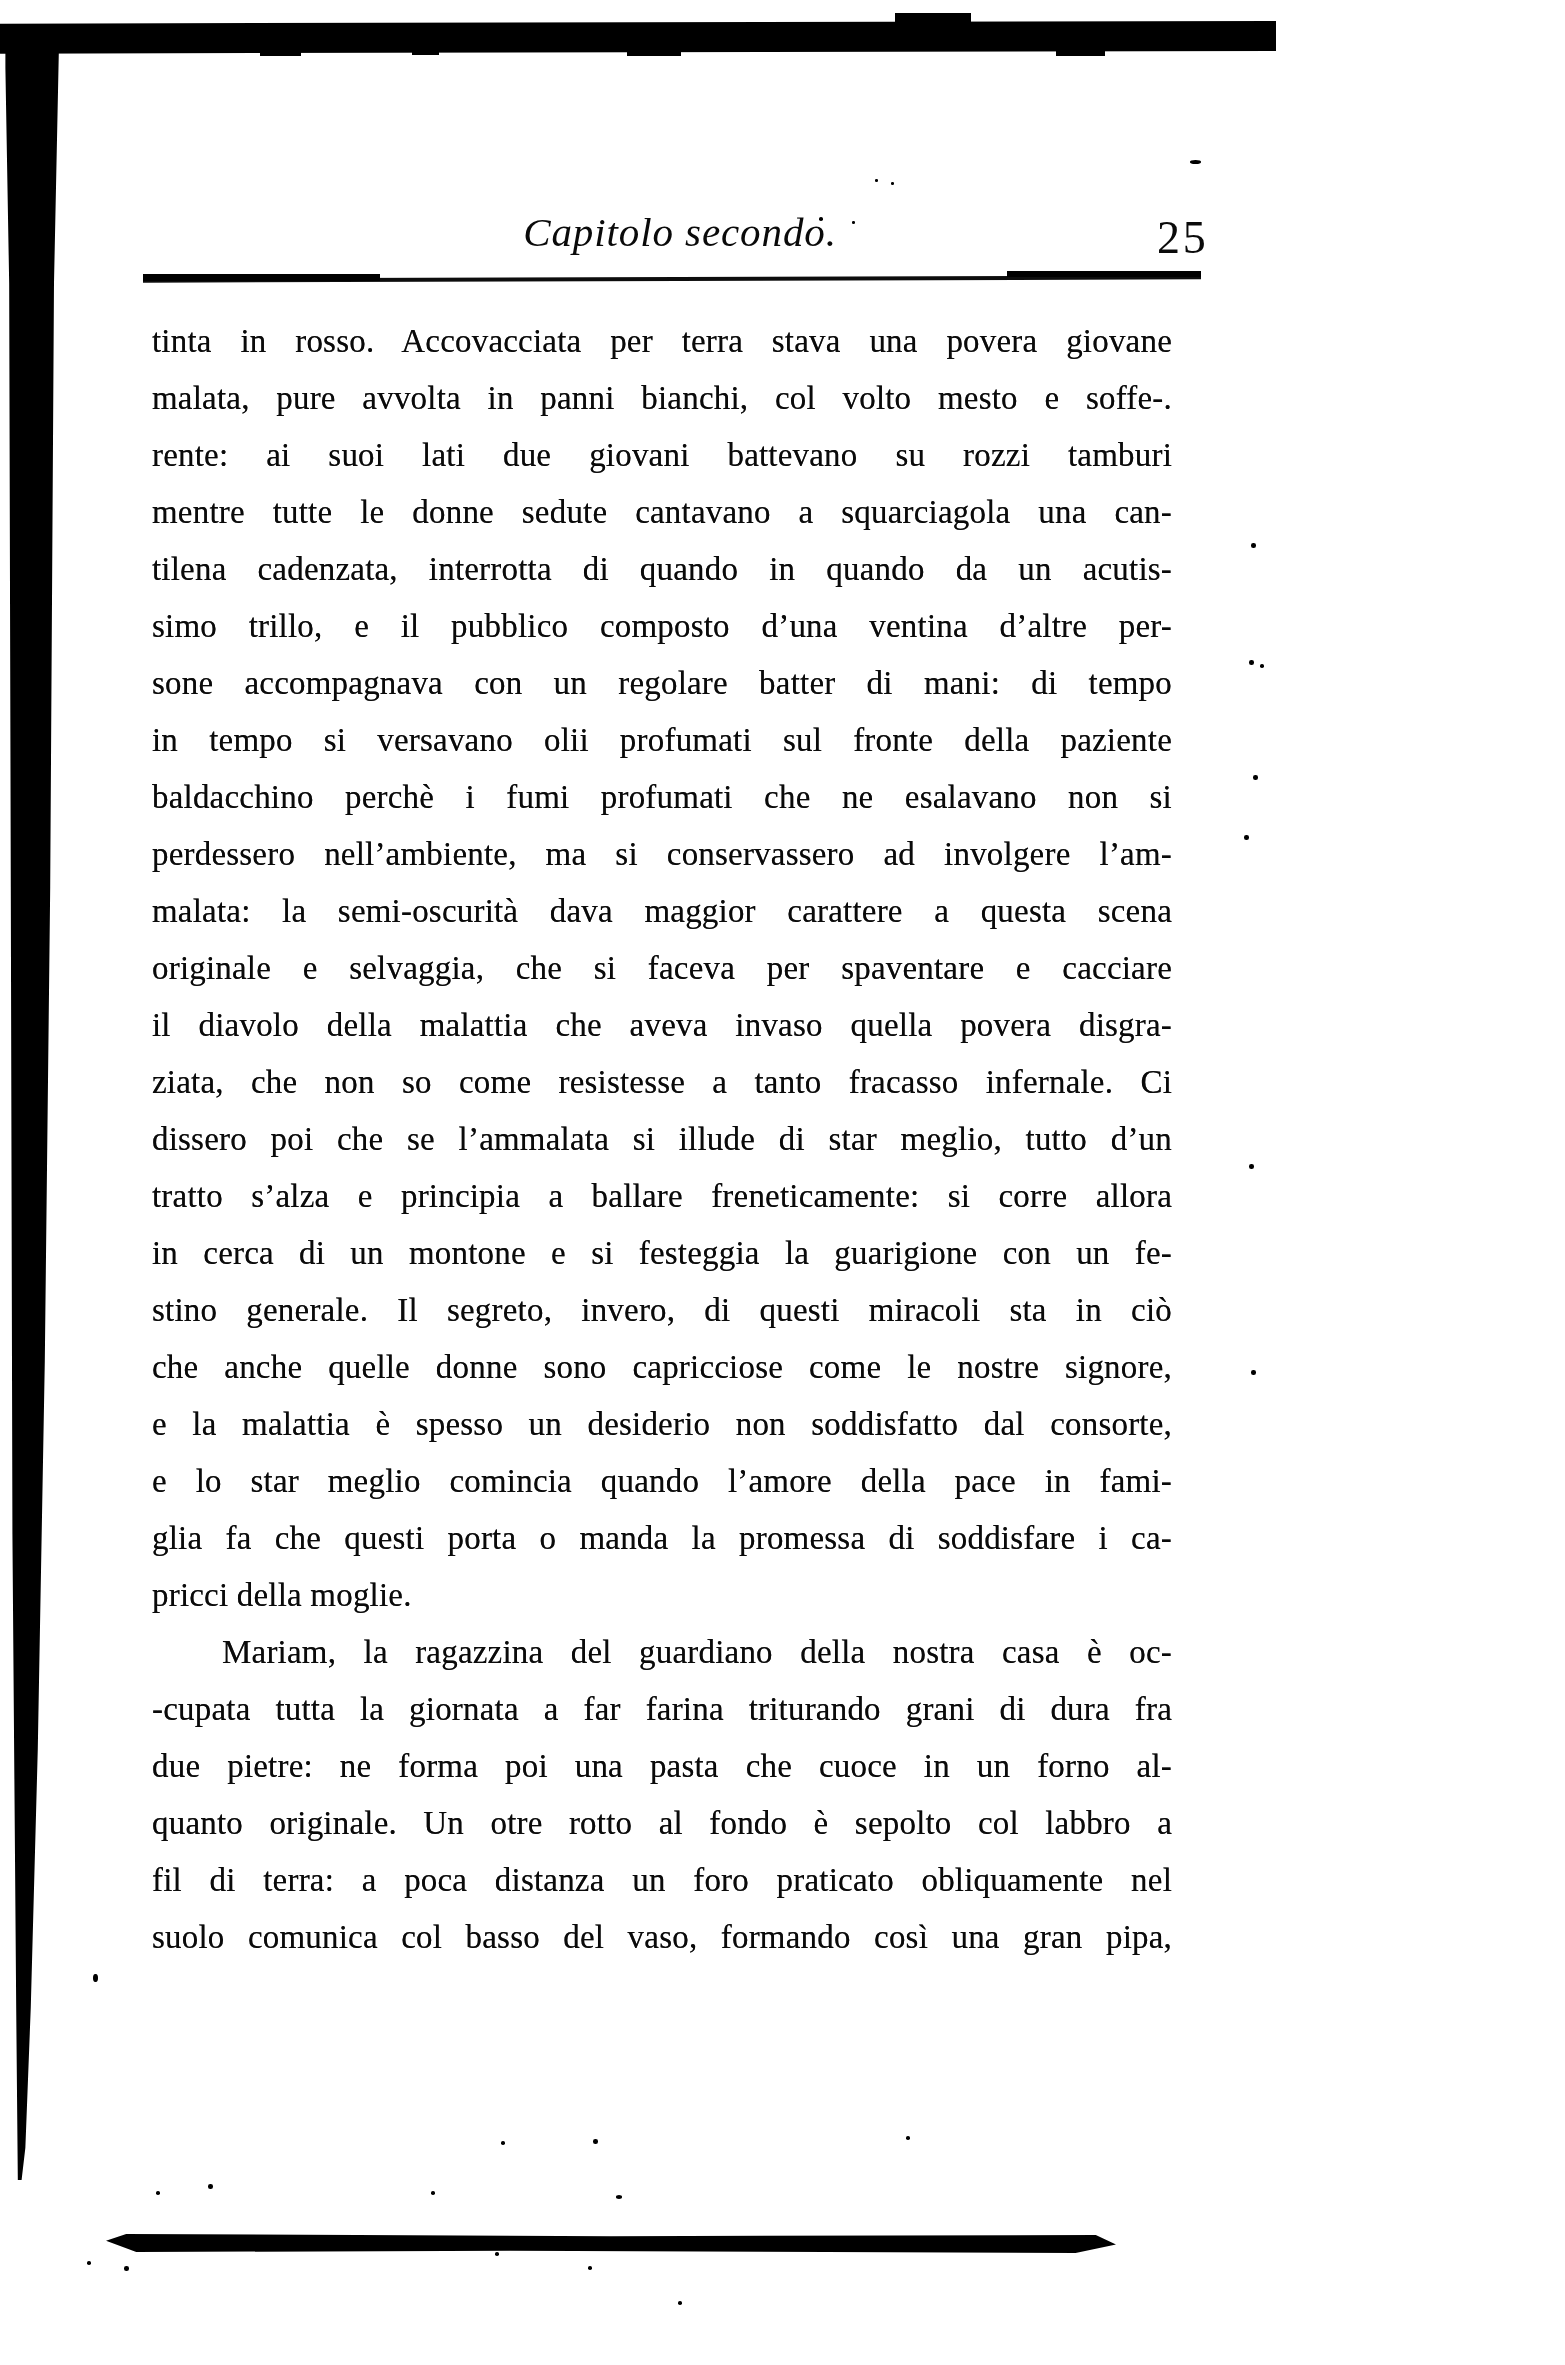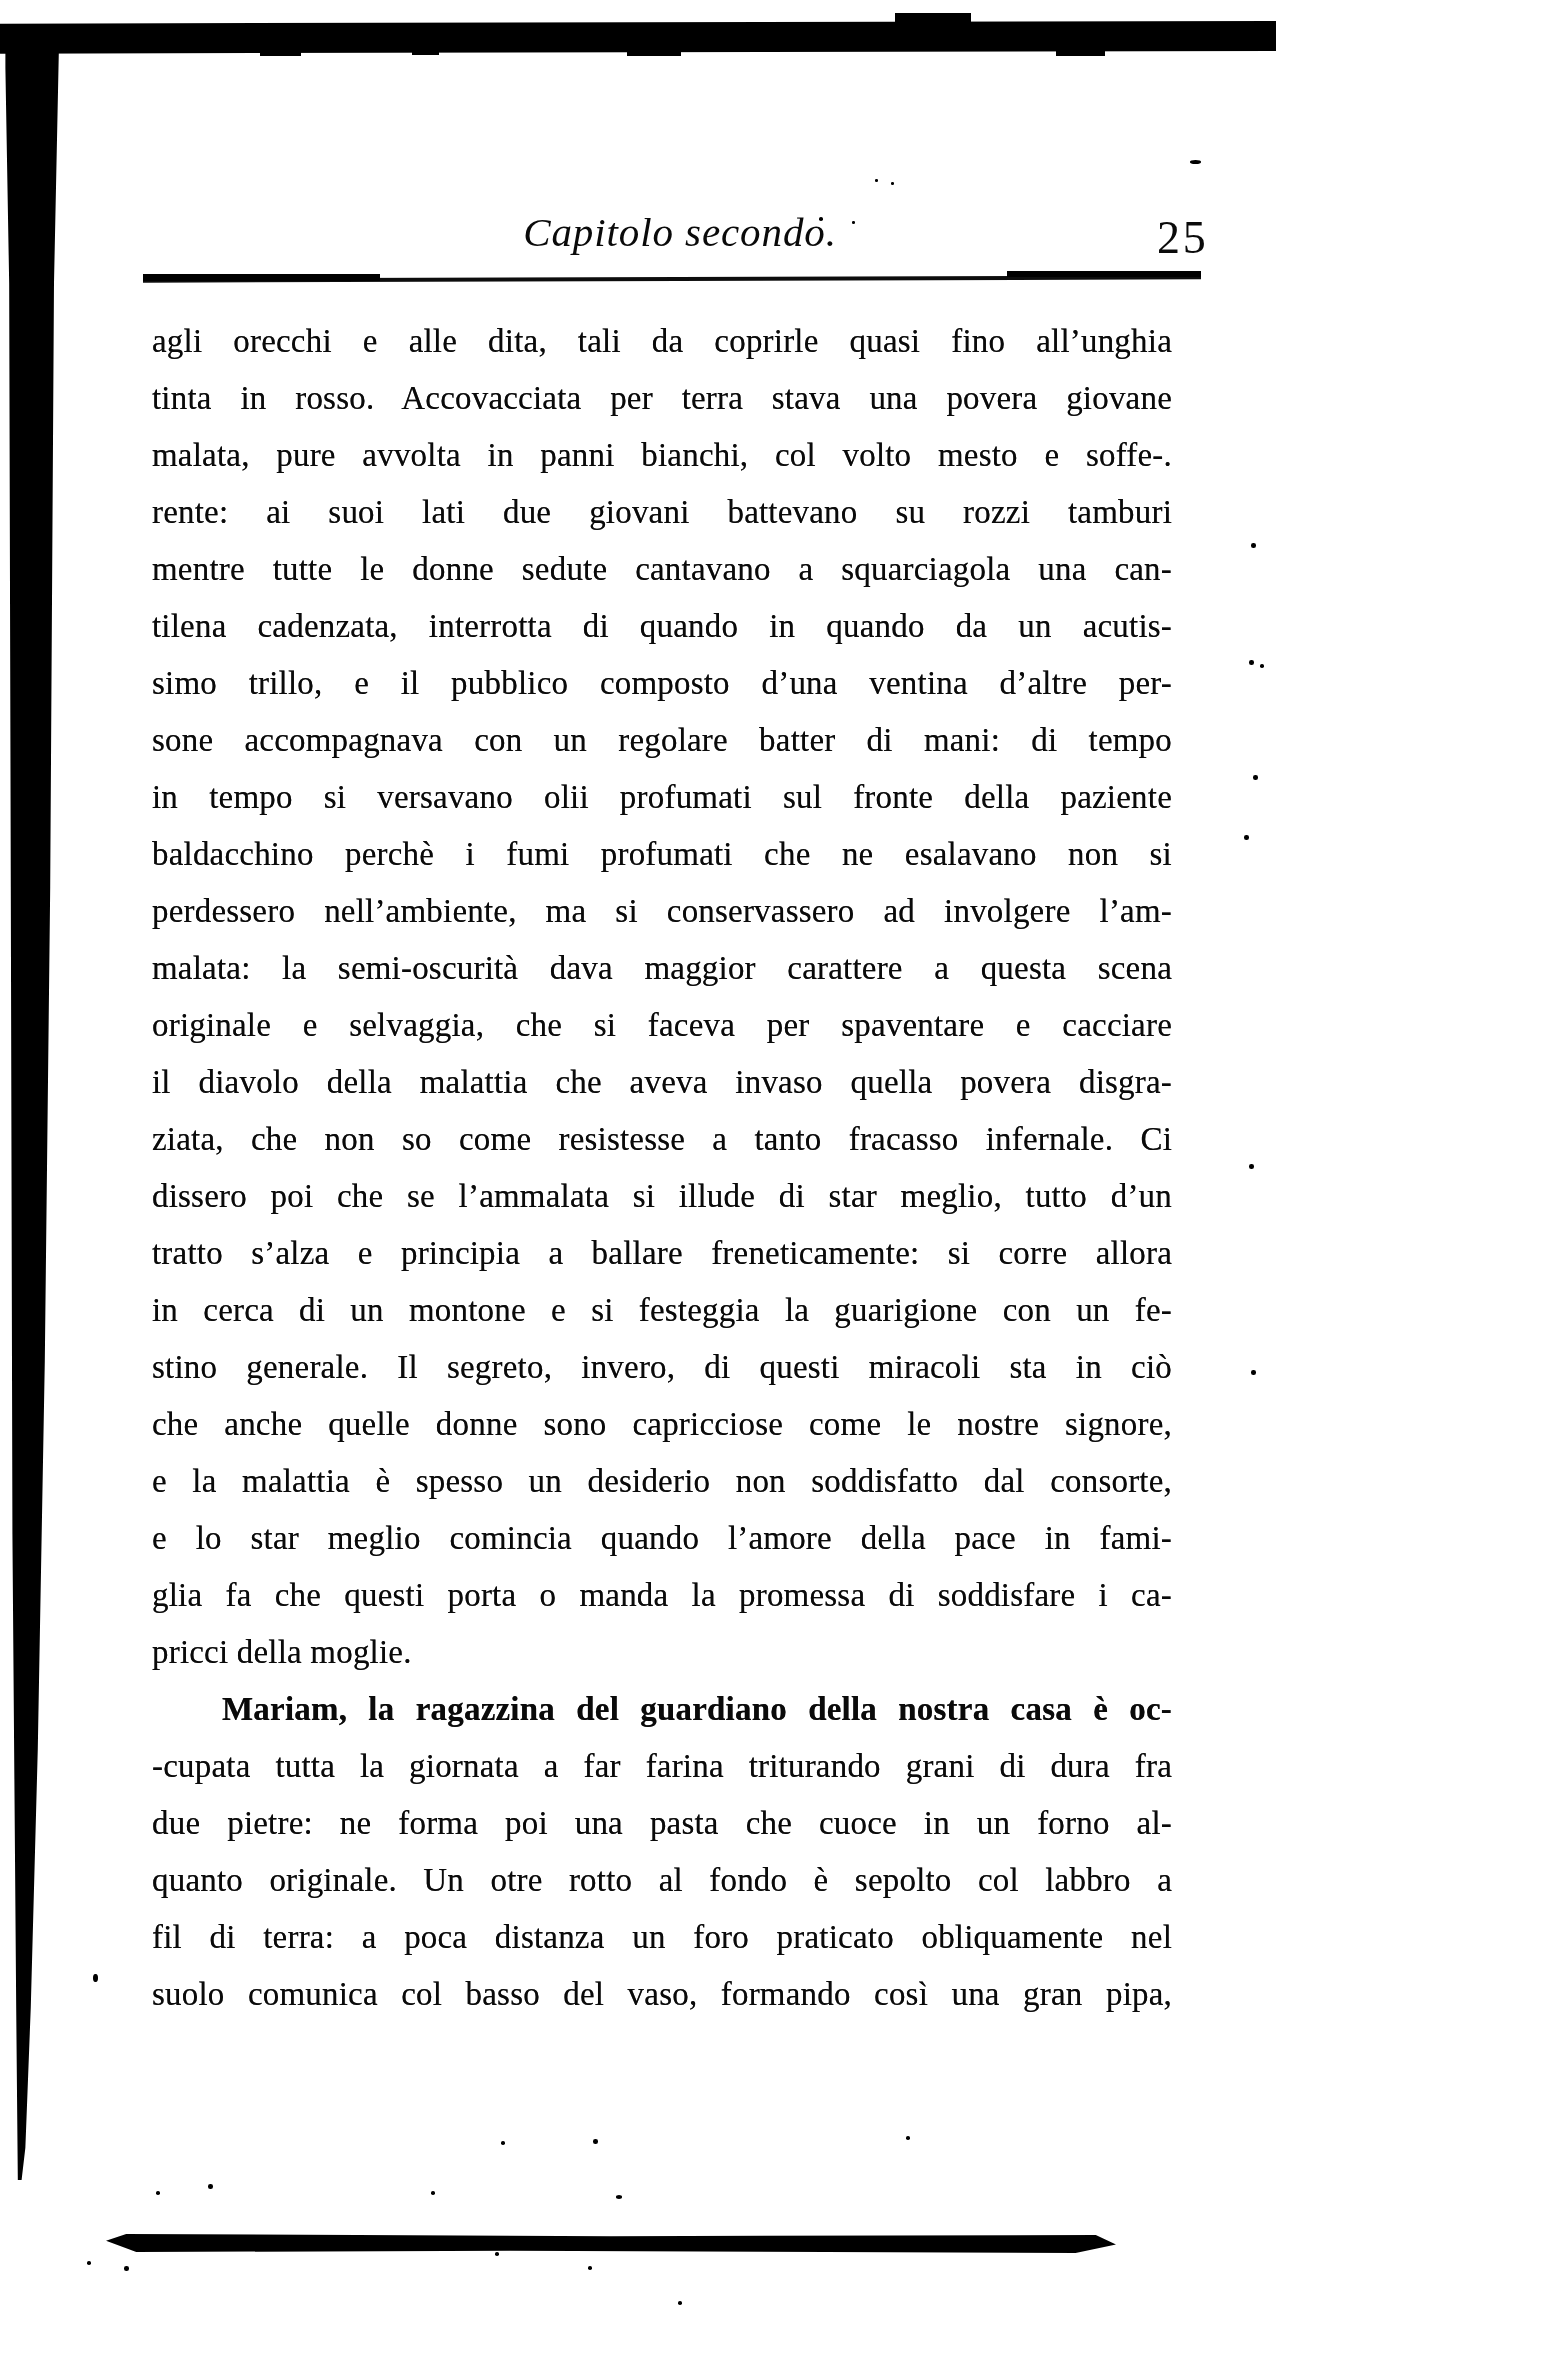--- a/index.html
+++ b/index.html
@@ -47,21 +47,21 @@
   .body-block{
     position:absolute;left:152px;top:313px;width:1020px;
     font-size:33px;line-height:57px;letter-spacing:0.2px;
     text-shadow:0 0 0.5px rgba(0,0,0,0.65);
   }
   .tline{
     width:100%;height:57px;white-space:nowrap;
     text-align:justify;text-align-last:justify;
   }
   .tline.natural{text-align:center;text-align-last:left;}
-  .tline.indent{padding-left:70px;box-sizing:border-box;font-weight:bold;}
+  .tline.indent{padding-left:70px;box-sizing:border-box;}
   .speck{position:absolute;background:#000;border-radius:50%;}
 </style>
 </head>
 <body>
 
 <div class="page">
 
   <div class="art band-top"></div>
   <div class="art band-top-right"></div>
   <div class="art corner-blob-tr"></div>
@@ -76,21 +76,20 @@
   <div class="art vline-b"></div>
   <div class="art vline-c"></div>
 
   <div class="running-head">Capitolo secondo.</div>
   <div class="page-number">25</div>
   <div class="art rule-base"></div>
   <div class="art rule-left"></div>
   <div class="art rule-right"></div>
 
   <div class="body-block">
-    <div class="tline">agli orecchi e alle dita, tali da coprirle quasi fino all’unghia</div>
     <div class="tline">tinta in rosso. Accovacciata per terra stava una povera giovane</div>
     <div class="tline">malata, pure avvolta in panni bianchi, col volto mesto e soffe-.</div>
     <div class="tline">rente: ai suoi lati due giovani battevano su rozzi tamburi</div>
     <div class="tline">mentre tutte le donne sedute cantavano a squarciagola una can-</div>
     <div class="tline">tilena cadenzata, interrotta di quando in quando da un acutis-</div>
     <div class="tline">simo trillo, e il pubblico composto d’una ventina d’altre per-</div>
     <div class="tline">sone accompagnava con un regolare batter di mani: di tempo</div>
     <div class="tline">in tempo si versavano olii profumati sul fronte della paziente</div>
     <div class="tline">baldacchino perchè i fumi profumati che ne esalavano non si</div>
     <div class="tline">perdessero nell’ambiente, ma si conservassero ad involgere l’am-</div>

